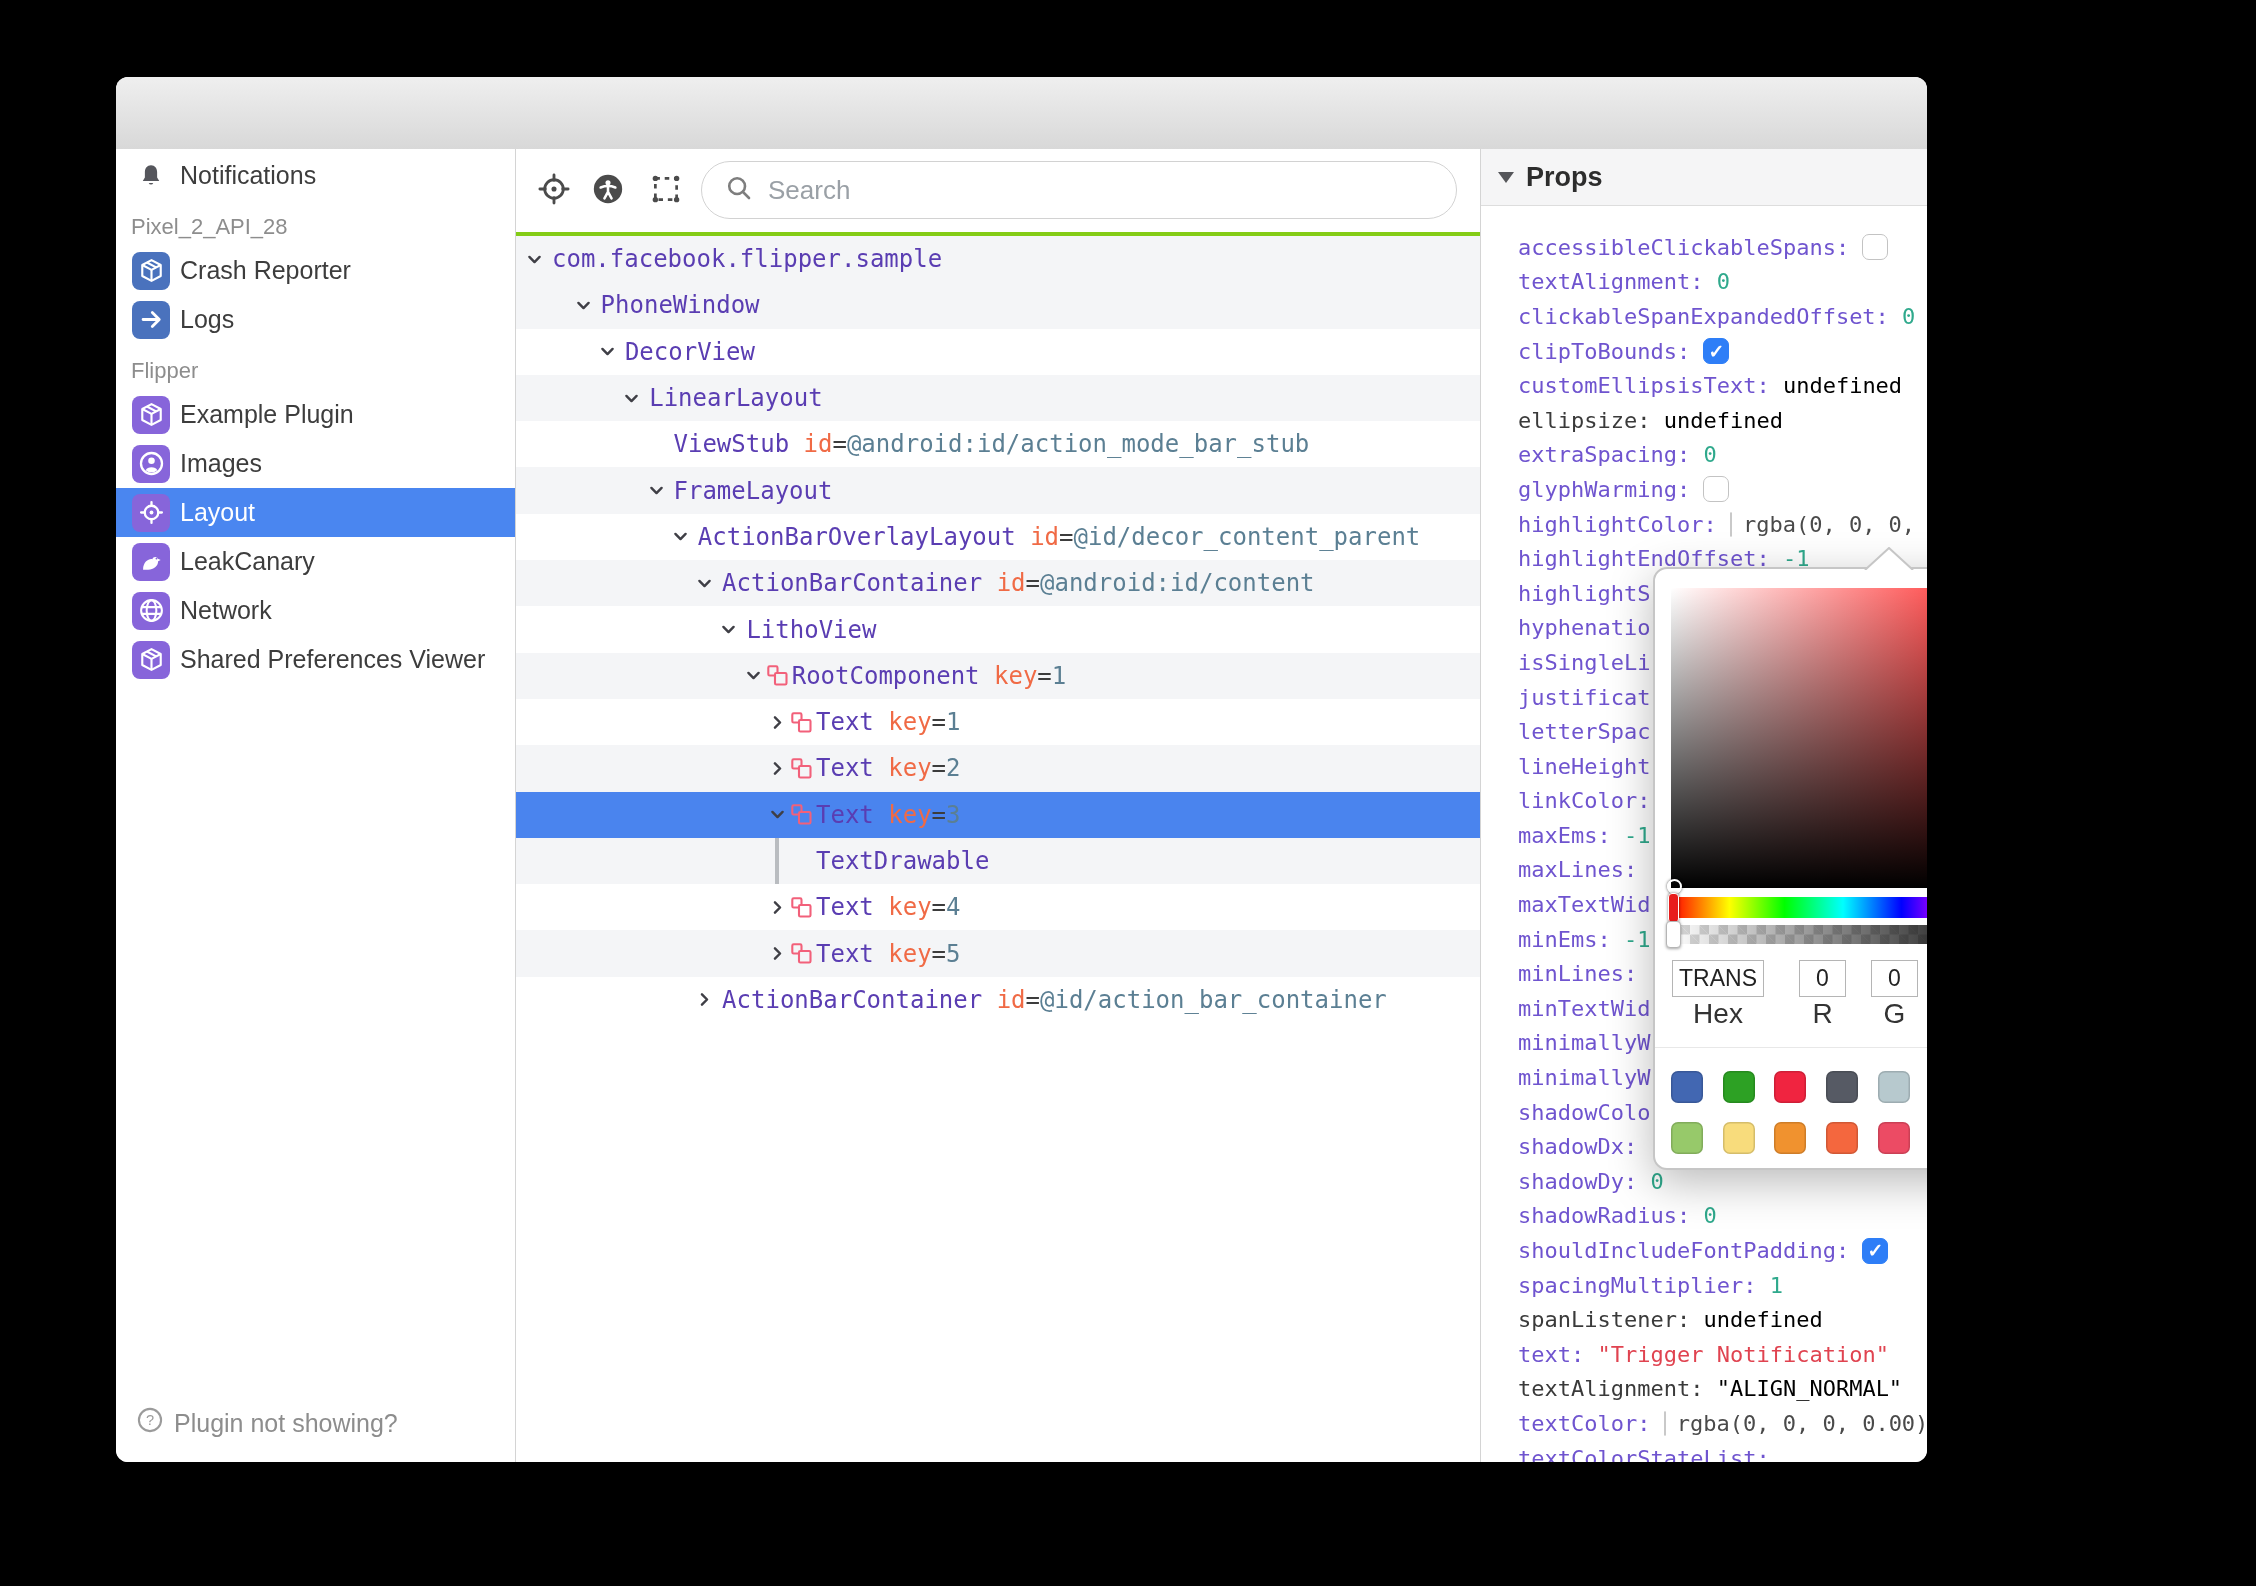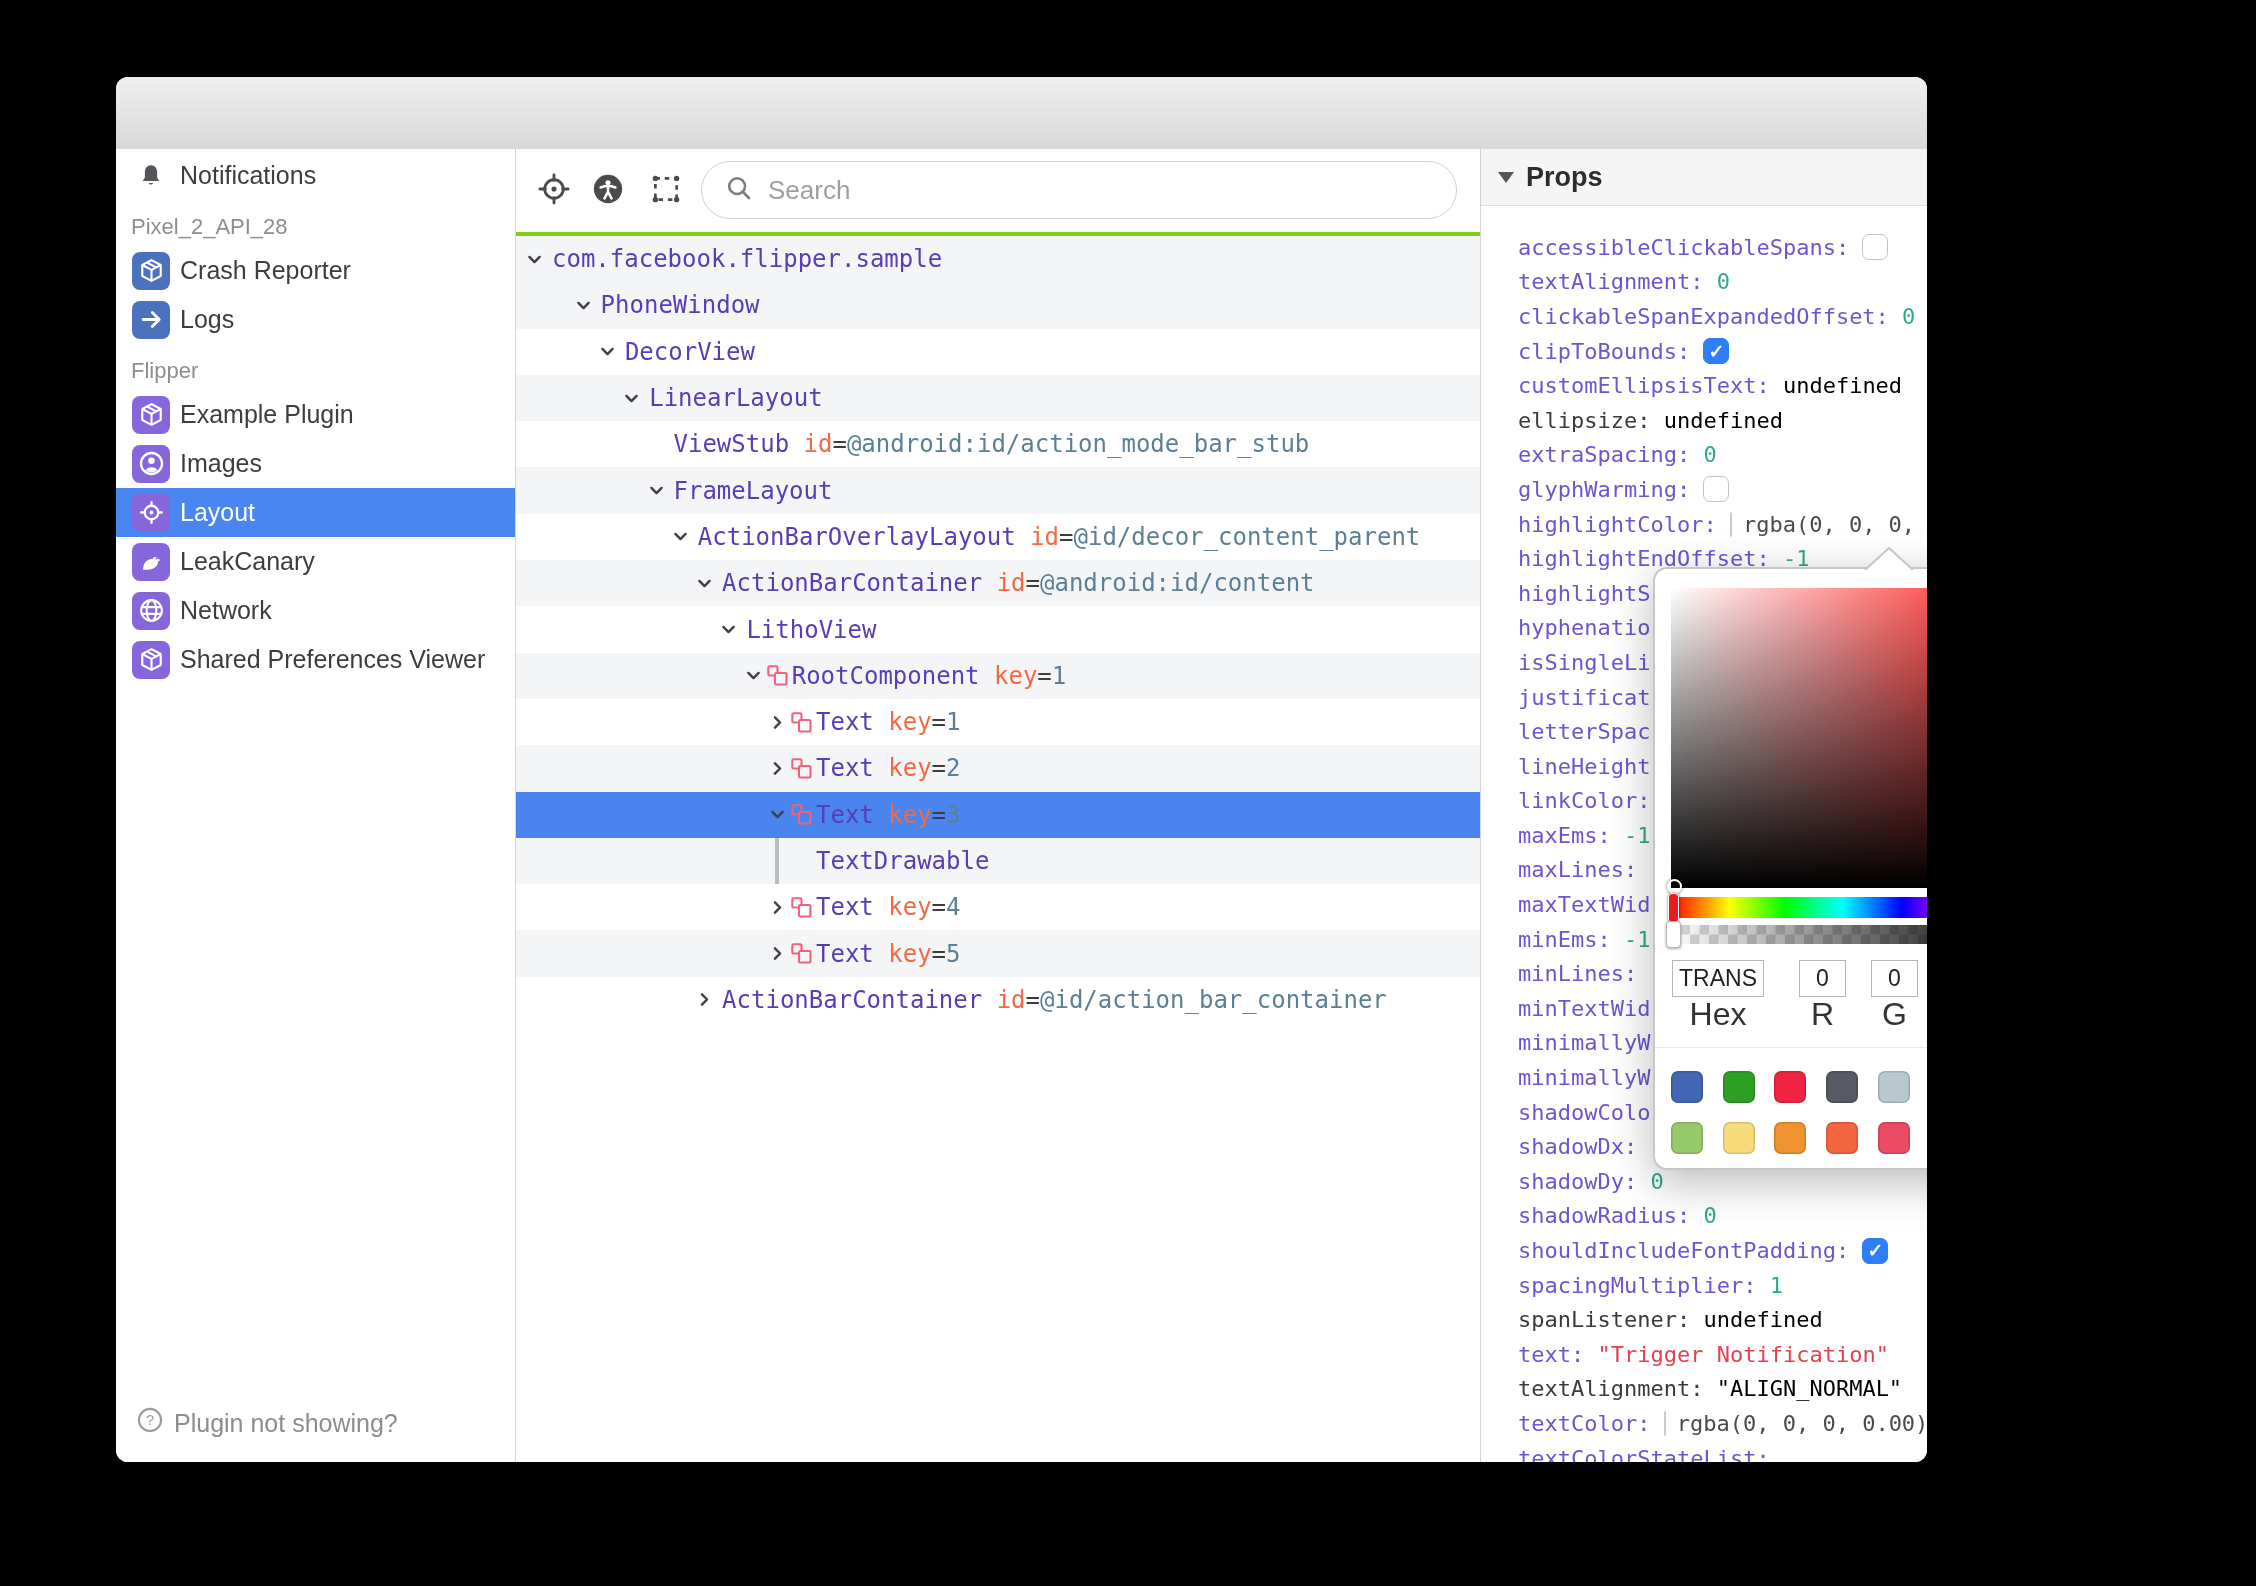--- a/index.html
+++ b/index.html
@@ -71,21 +71,21 @@
   .popup{position:absolute;left:172px;top:418px;width:441px;height:603px;background:#fff;border:2px solid #c6c6c6;border-radius:14px;box-shadow:0 12px 45px rgba(0,0,0,.28);box-sizing:border-box;z-index:5;}
   .popup-caret{position:absolute;left:209px;top:-22px;}
   .sv-square{position:absolute;left:16px;top:19px;width:400px;height:300px;background:linear-gradient(to bottom,rgba(0,0,0,0),#000),linear-gradient(to right,#fff,#f00);}
   .sv-cursor{position:absolute;left:12px;top:310px;width:15px;height:15px;border-radius:50%;border:2.5px solid #fff;box-shadow:0 0 3px rgba(0,0,0,.7);box-sizing:border-box;}
   .hue-bar{position:absolute;left:16px;top:328px;width:344px;height:21px;border-radius:3px;background:linear-gradient(to right,#f00 0%,#ff0 17%,#0f0 33%,#0ff 50%,#00f 67%,#f0f 83%,#f00 100%);}
   .hue-handle{position:absolute;left:13px;top:324px;width:11px;height:30px;border-radius:4px;background:#e81c1c;border:1.5px solid #fff;box-shadow:0 0 3px rgba(0,0,0,.5);box-sizing:border-box;}
   .alpha-bar{position:absolute;left:16px;top:356px;width:344px;height:19px;border-radius:3px;background-image:linear-gradient(to right,rgba(0,0,0,0),#000),linear-gradient(45deg,#d8d8d8 25%,transparent 25%,transparent 75%,#d8d8d8 75%),linear-gradient(45deg,#d8d8d8 25%,transparent 25%,transparent 75%,#d8d8d8 75%);background-size:100% 100%,19px 19px,19px 19px;background-position:0 0,0 0,9.5px 9.5px;background-color:#fff;}
   .alpha-handle{position:absolute;left:11px;top:352px;width:15px;height:27px;border-radius:4px;background:#fff;border:1.5px solid #b5b5b5;box-shadow:0 1px 3px rgba(0,0,0,.35);box-sizing:border-box;}
   .preview-box{position:absolute;left:369px;top:329px;width:46px;height:45px;border:1.5px solid #cfcfcf;border-radius:6px;box-sizing:border-box;}
   .pp-input{position:absolute;top:391px;height:37px;border:1.5px solid #b5b5b5;background:#fff;box-sizing:border-box;font-family:"Liberation Sans",sans-serif;font-size:23px;color:#222;text-align:center;padding:0;outline:none;}
-  .pp-label{position:absolute;top:430px;height:30px;display:flex;align-items:center;justify-content:center;font-size:32px;color:#333;}
+  .pp-label{position:absolute;top:430px;height:30px;display:flex;align-items:center;justify-content:center;font-size:28px;color:#333;}
   .pp-divider{position:absolute;left:0;top:478px;width:100%;height:1px;background:#e8e8e8;}
   .swatch-row{position:absolute;left:16px;display:flex;gap:19.7px;}
   .swatch{width:32px;height:32px;border-radius:7px;box-shadow:inset 0 0 0 1.5px rgba(0,0,0,.14);cursor:pointer;}
 </style>
 </head>
 <body>
 
 <div class="window">
 
   <div class="titlebar">

